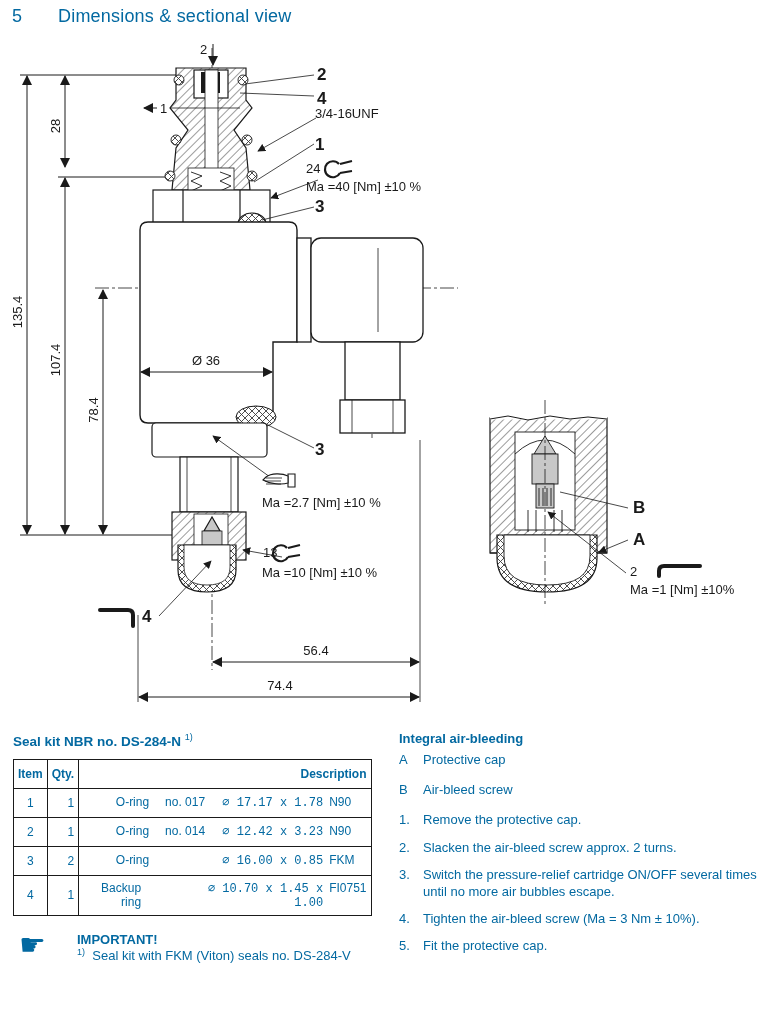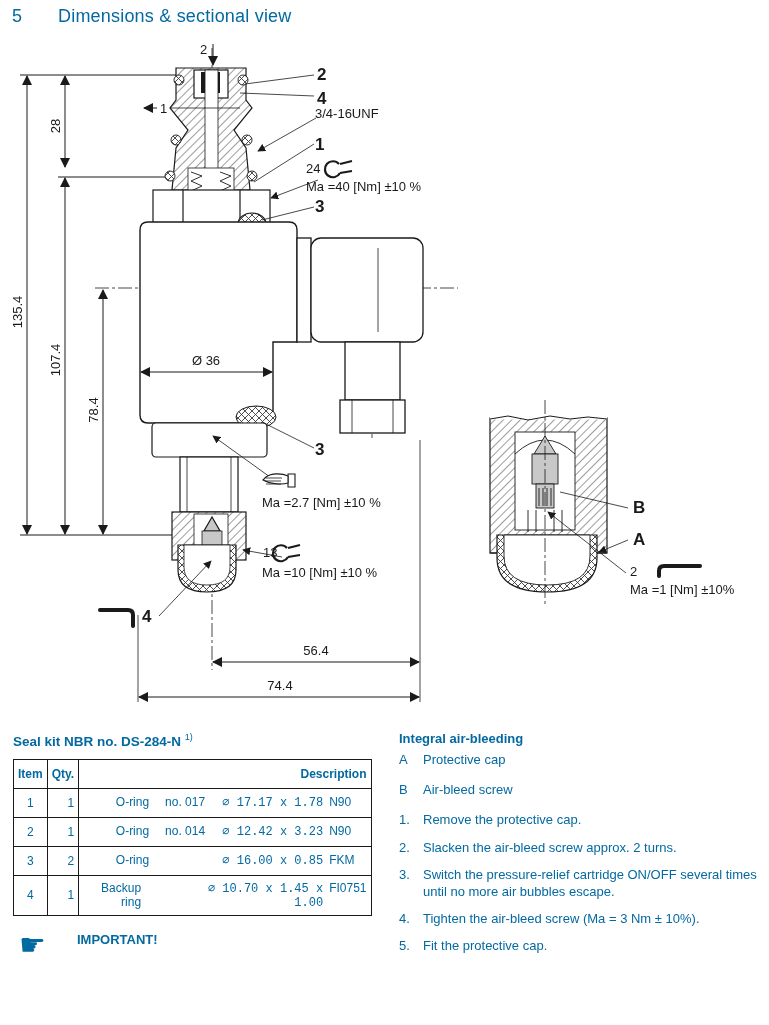--- a/index.html
+++ b/index.html
@@ -297,20 +297,21 @@
               </span>
             </td>
         </tr>
       </tbody>
     </table>
 
     <div class="important">
       <div class="hand-glyph">☛</div>
       <div>
         <div class="imp-head">IMPORTANT!</div>
+        <div class="imp-note"><sup>1)</sup>&nbsp;&nbsp;<span>Seal kit with FKM (Viton) seals no. DS-284-V</span></div>
       </div>
     </div>
   </section>
 
   <section class="air-bleed">
     <h4 class="ab-title">Integral air-bleeding</h4>
     <div class="legend-row">
       <span class="legend-key">A</span>
       <span>Protective cap</span>
     </div>

